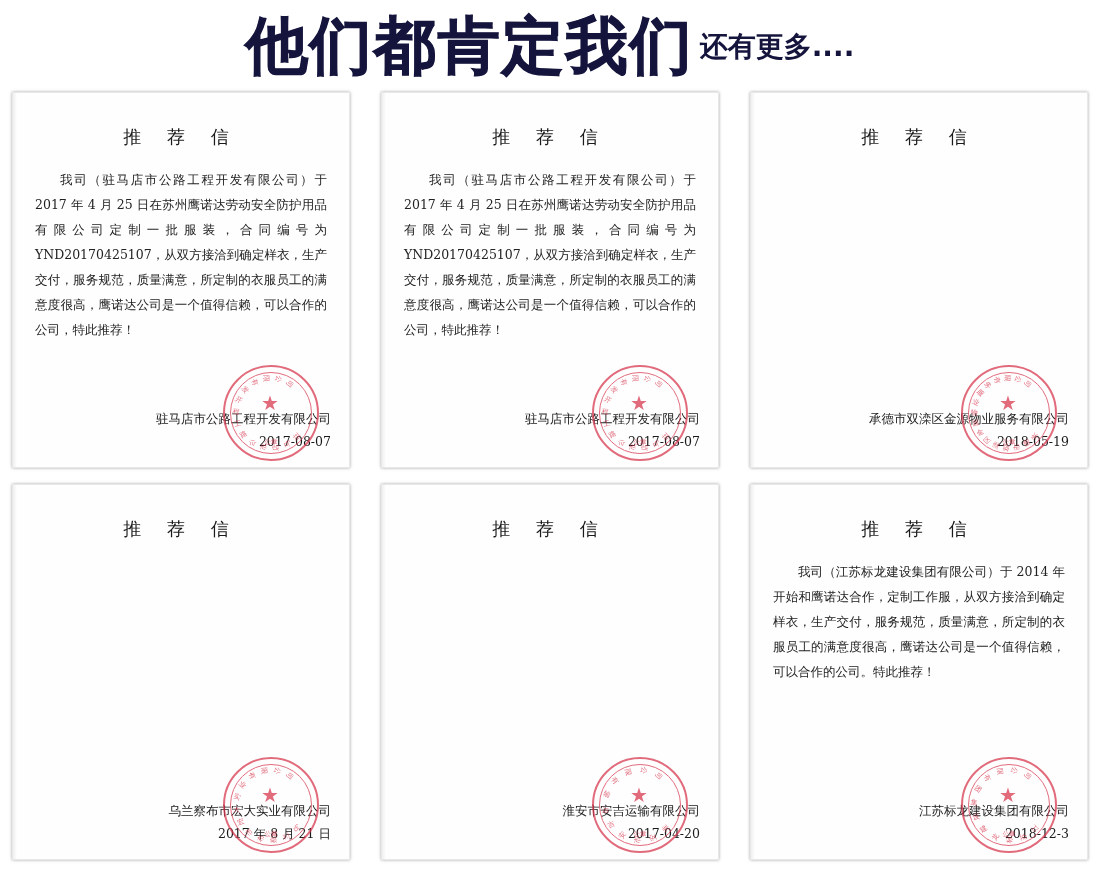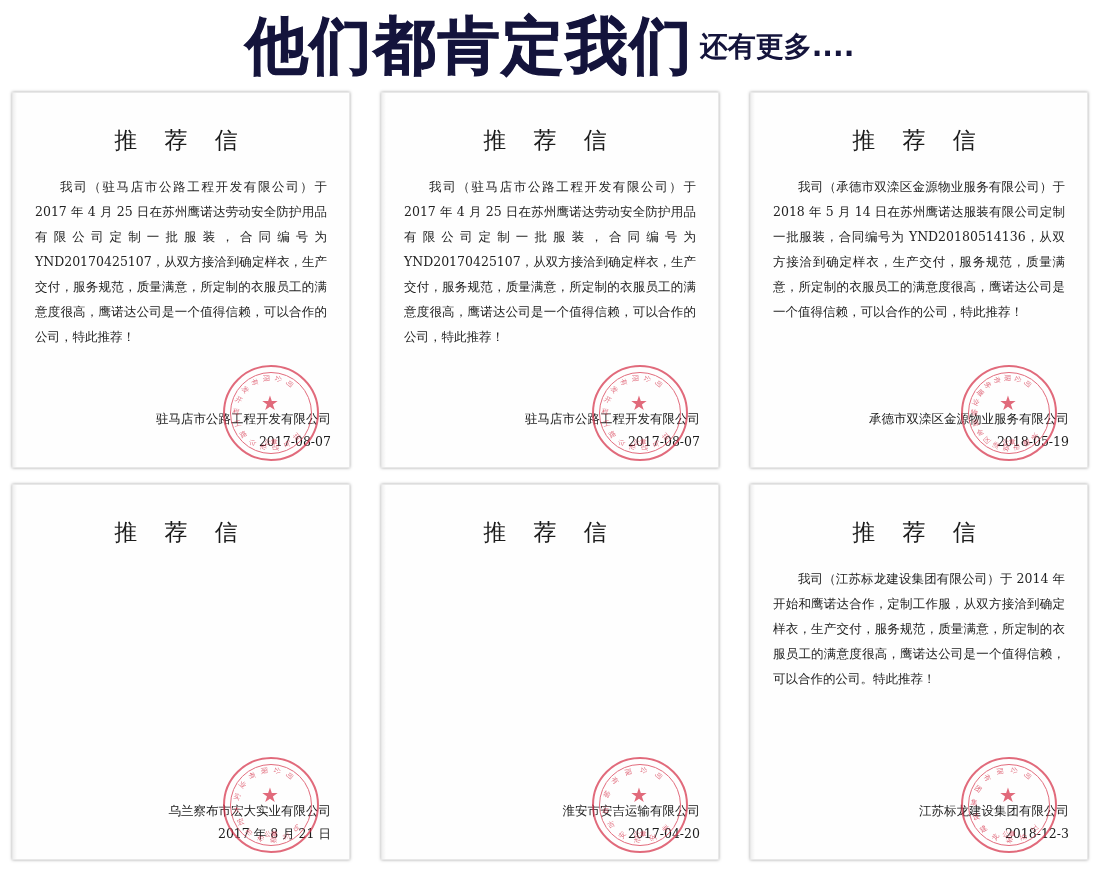--- a/index.html
+++ b/index.html
@@ -70,21 +70,21 @@
     overflow: hidden;
   }
   .letter-inner {
     position: absolute;
     top: 0; left: 0; right: 0; bottom: 0;
     padding: 26px 22px 10px 22px;
     box-sizing: border-box;
   }
   .letter-title {
     text-align: center;
-    font-size: 23px;
+    font-size: 18px;
     font-family: "DejaVu Serif", serif;
     letter-spacing: 10px;
     color: #1b1b1b;
     margin: 6px 0 18px 0;
     font-weight: 500;
   }
   .letter-body {
     font-size: 12.5px;
     line-height: 2.0;
     color: #222;
@@ -262,21 +262,20 @@
             <span style="transform: rotate(0deg) translate(0px, -38px) rotate(90deg);">限</span>
             <span style="transform: rotate(20deg) translate(0px, -38px) rotate(90deg);">公</span>
             <span style="transform: rotate(40deg) translate(0px, -38px) rotate(90deg);">司</span>
           </div>
         </div>
     </div>
 
     <div class="letter">
       <div class="letter-inner">
         <div class="letter-title">推 荐 信</div>
-        <div class="letter-body">我司（承德市双滦区金源物业服务有限公司）于 2018 年 5 月 14 日在苏州鹰诺达服装有限公司定制一批服装，合同编号为 YND20180514136，从双方接洽到确定样衣，生产交付，服务规范，质量满意，所定制的衣服员工的满意度很高，鹰诺达公司是一个值得信赖，可以合作的公司，特此推荐！</div>
       </div>
       <div class="letter-sign">
         <span>承德市双滦区金源物业服务有限公司</span>
         <span class="date">2018-05-19</span>
       </div>
       <div class="seal">
         <div class="ring"></div>
         <div class="star"></div>
         <div class="seal-bottom">公章</div>
       <div class="seal-text">

